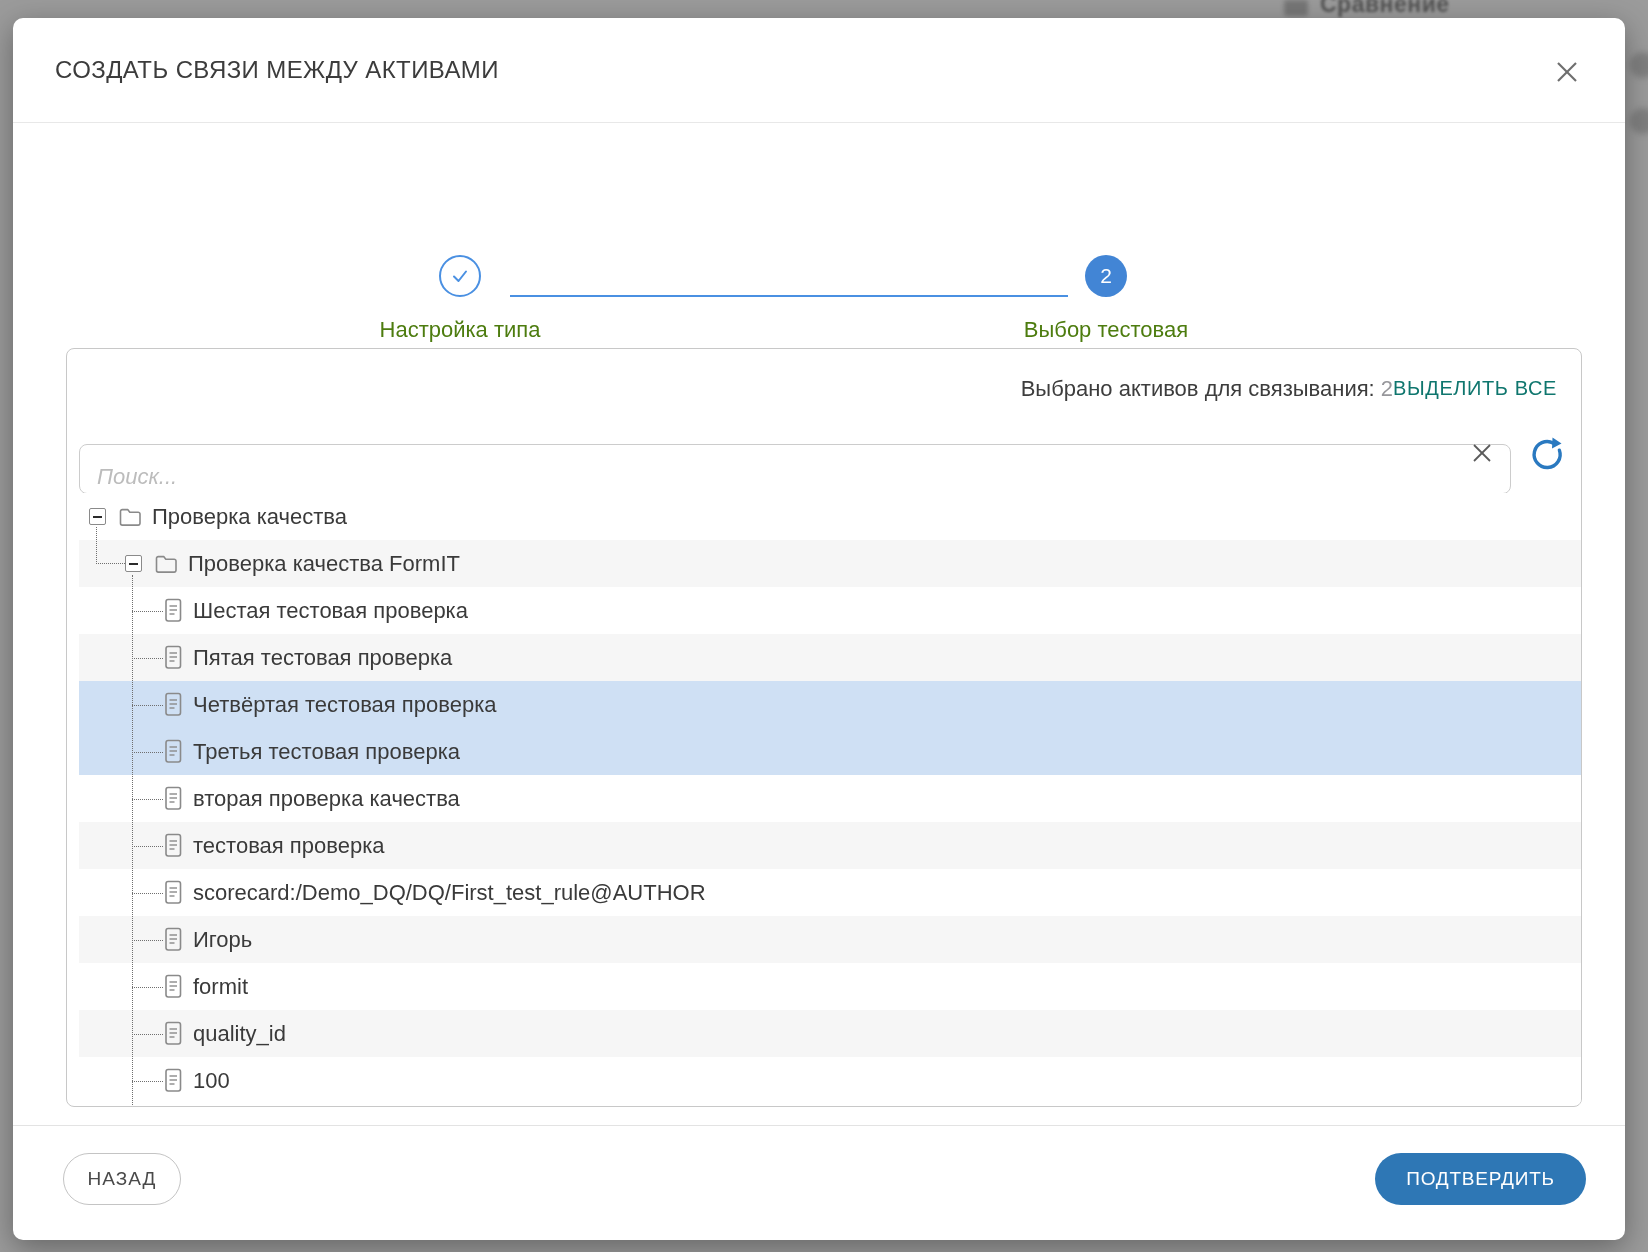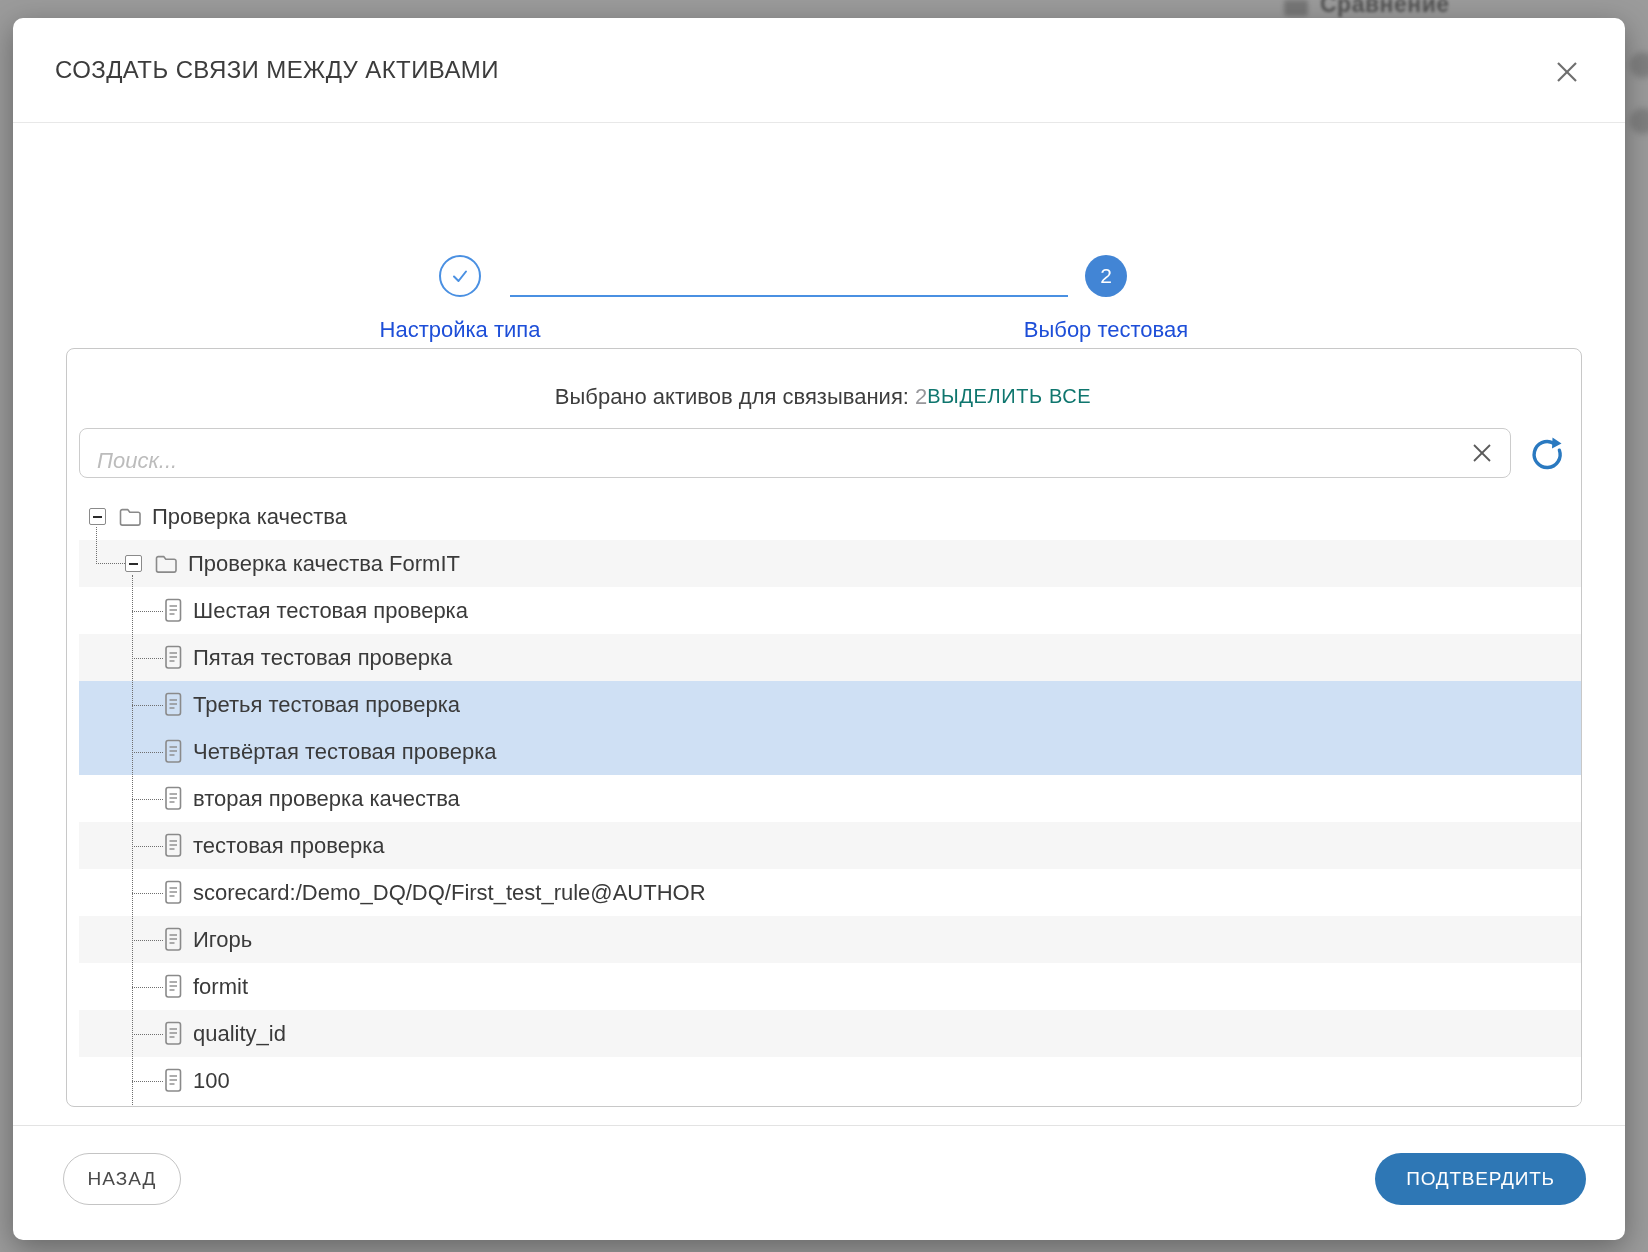--- a/index.html
+++ b/index.html
@@ -44,42 +44,43 @@
   .step-line { position:absolute; left:497px; top:172px; width:558px; height:2px; background:#4a90e2; }
   .step { position:absolute; width:320px; text-align:center; }
   .step1 { left:287px; top:132px; }
   .step2 { left:933px; top:132px; }
   .step-circle {
     width:42px; height:42px; border-radius:50%; margin:0 auto 16px auto;
     display:flex; align-items:center; justify-content:center;
   }
   .step-circle.done { border:2px solid #4a90e2; background:#fff; }
   .step-circle.active { background:#4285d5; color:#fff; font-size:21px; }
-  .step-label { font-size:22px; line-height:34px; color:#1d4ed8; }
+  .step-label { font-size:22px; line-height:34px; color:#4d7c0f; }
 
   
   .panel {
     position:absolute; left:53px; top:330px; width:1516px; height:759px;
     border:1px solid #c8c8c8; border-radius:8px; background:#fff; overflow:hidden;
   }
   .panel-header {
-    position:absolute; left:0; top:8px; width:100%; height:79px;
-    display:flex; align-items:center; justify-content:center;
+    position:absolute; left:0; top:0; width:100%; height:79px;
+    display:flex; align-items:center; justify-content:flex-end;
     padding:0 24px 0 22px;
   }
   .selected-info { font-size:22px; color:#3d3d3d; }
   .selected-info .count { color:#97979b; margin-left:6px; }
   .select-all {
     font-size:20px; color:#0f766e; letter-spacing:.6px; text-decoration:none; cursor:pointer;
   }
   .search-wrap { position:absolute; left:12px; top:79px; width:1432px; height:50px; }
   .search-input {
     width:100%; height:100%; border:1px solid #cccccc; border-radius:8px;
     font-size:22px; padding:16px 60px 0 17px; color:#3d3d3d; outline:none;
     font-family:"Liberation Sans","DejaVu Sans",sans-serif;
+    margin-top:16px;
   }
   .search-input::placeholder { color:#bcbcbc; font-style:italic; }
   .clear-btn {
     position:absolute; right:14px; top:10px; width:30px; height:30px;
     background:none; border:none; cursor:pointer; padding:0;
   }
   .refresh-btn {
     position:absolute; left:1461px; top:86px; width:38px; height:38px;
     background:none; border:none; cursor:pointer; padding:0;
   }
@@ -251,33 +252,33 @@
         <div class="row lvl2 selected">
 
     <span class="icon doc">
       <svg width="20" height="26" viewBox="0 0 20 26">
         <rect x="3" y="1.5" width="14.5" height="21.5" rx="2.2" fill="none" stroke="#8a8a8a" stroke-width="1.6"></rect>
         <line x1="6.5" y1="8" x2="14" y2="8" stroke="#8a8a8a" stroke-width="1.4"></line>
         <line x1="6.5" y1="12" x2="14" y2="12" stroke="#8a8a8a" stroke-width="1.4"></line>
         <line x1="6.5" y1="16" x2="11.5" y2="16" stroke="#8a8a8a" stroke-width="1.4"></line>
       </svg>
     </span>
+    <span class="row-label">Четвёртая тестовая проверка</span>
+  </div>
+        <div class="row lvl2 selected">
+
+    <span class="icon doc">
+      <svg width="20" height="26" viewBox="0 0 20 26">
+        <rect x="3" y="1.5" width="14.5" height="21.5" rx="2.2" fill="none" stroke="#8a8a8a" stroke-width="1.6"></rect>
+        <line x1="6.5" y1="8" x2="14" y2="8" stroke="#8a8a8a" stroke-width="1.4"></line>
+        <line x1="6.5" y1="12" x2="14" y2="12" stroke="#8a8a8a" stroke-width="1.4"></line>
+        <line x1="6.5" y1="16" x2="11.5" y2="16" stroke="#8a8a8a" stroke-width="1.4"></line>
+      </svg>
+    </span>
     <span class="row-label">Третья тестовая проверка</span>
-  </div>
-        <div class="row lvl2 selected">
-
-    <span class="icon doc">
-      <svg width="20" height="26" viewBox="0 0 20 26">
-        <rect x="3" y="1.5" width="14.5" height="21.5" rx="2.2" fill="none" stroke="#8a8a8a" stroke-width="1.6"></rect>
-        <line x1="6.5" y1="8" x2="14" y2="8" stroke="#8a8a8a" stroke-width="1.4"></line>
-        <line x1="6.5" y1="12" x2="14" y2="12" stroke="#8a8a8a" stroke-width="1.4"></line>
-        <line x1="6.5" y1="16" x2="11.5" y2="16" stroke="#8a8a8a" stroke-width="1.4"></line>
-      </svg>
-    </span>
-    <span class="row-label">Четвёртая тестовая проверка</span>
   </div>
         <div class="row lvl2">
 
     <span class="icon doc">
       <svg width="20" height="26" viewBox="0 0 20 26">
         <rect x="3" y="1.5" width="14.5" height="21.5" rx="2.2" fill="none" stroke="#8a8a8a" stroke-width="1.6"></rect>
         <line x1="6.5" y1="8" x2="14" y2="8" stroke="#8a8a8a" stroke-width="1.4"></line>
         <line x1="6.5" y1="12" x2="14" y2="12" stroke="#8a8a8a" stroke-width="1.4"></line>
         <line x1="6.5" y1="16" x2="11.5" y2="16" stroke="#8a8a8a" stroke-width="1.4"></line>
       </svg>

